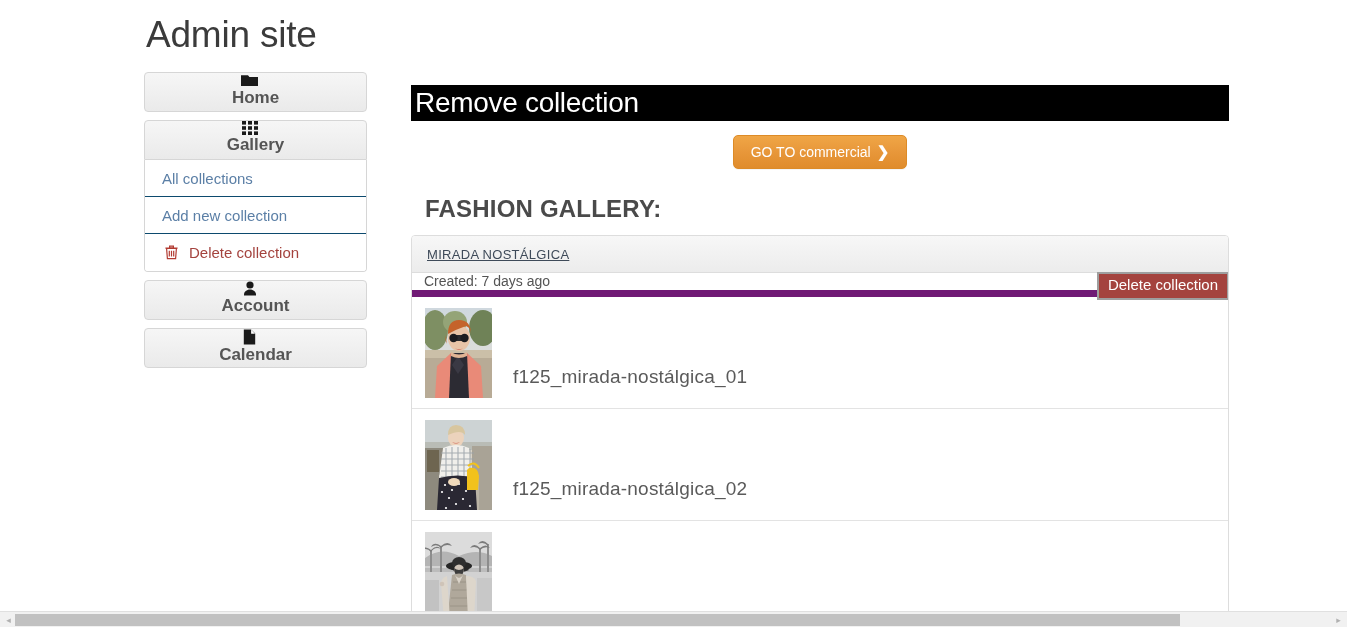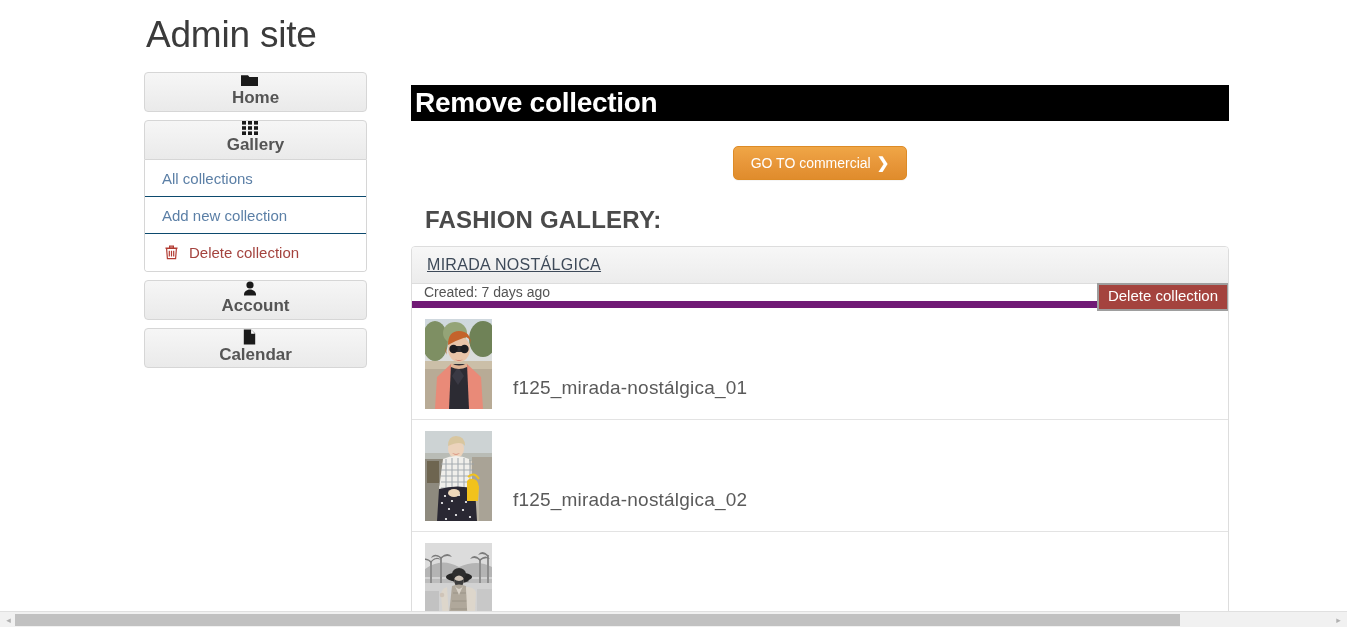--- a/index.html
+++ b/index.html
@@ -101,28 +101,28 @@
     background: #000;
     color: #fff;
     height: 36px;
     display: flex;
     align-items: center;
     padding-left: 4px;
     margin-top: 85px;
   }
   .title-bar span {
     font-size: 28px;
-    font-weight: 700;
+    font-weight: 400;
     line-height: 1;
     letter-spacing: -0.3px;
   }
   .btn-row {
     display: flex;
     justify-content: center;
-    margin-top: 25px;
+    margin-top: 14px;
   }
   .btn-commercial {
     background: linear-gradient(to bottom, #f0a646 0%, #e8973a 50%, #e08c2c 100%);
     border: 1px solid #dd8b27;
     border-radius: 5px;
     color: #fff;
     font-size: 14px;
     padding: 8px 17px 9px;
     cursor: pointer;
     display: inline-flex;
@@ -150,21 +150,21 @@
   .panel-header {
     background: linear-gradient(to bottom, #f7f7f7 0%, #ececec 100%);
     border-bottom: 1px solid #dddddd;
     height: 37px;
     display: flex;
     align-items: center;
     padding: 0 15px;
   }
   .panel-header a {
     color: #3e4a59;
-    font-size: 16px;
+    font-size: 13px;
     text-decoration: underline;
     letter-spacing: 0.3px;
     cursor: pointer;
   }
   .panel-meta {
     position: relative;
     height: 24px;
     display: flex;
     padding: 0 12px;
     border-bottom: 7px solid #701a75;

